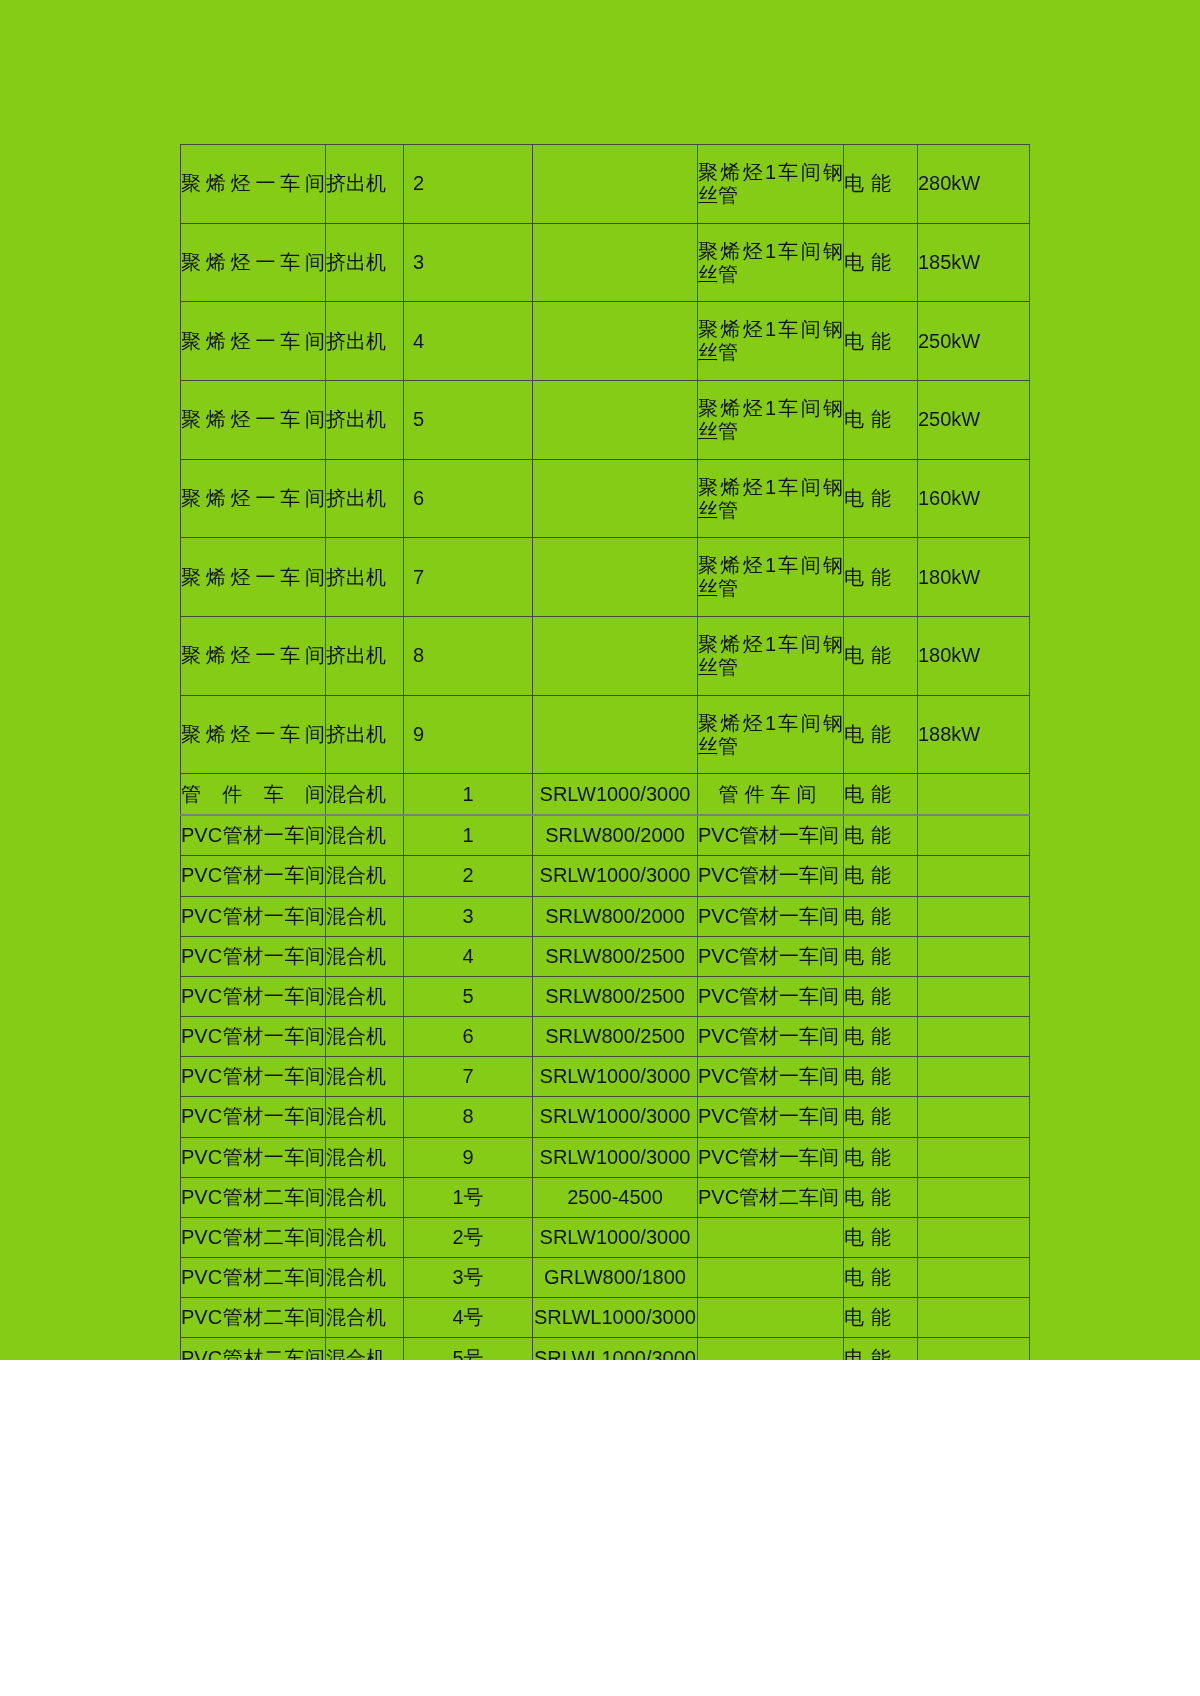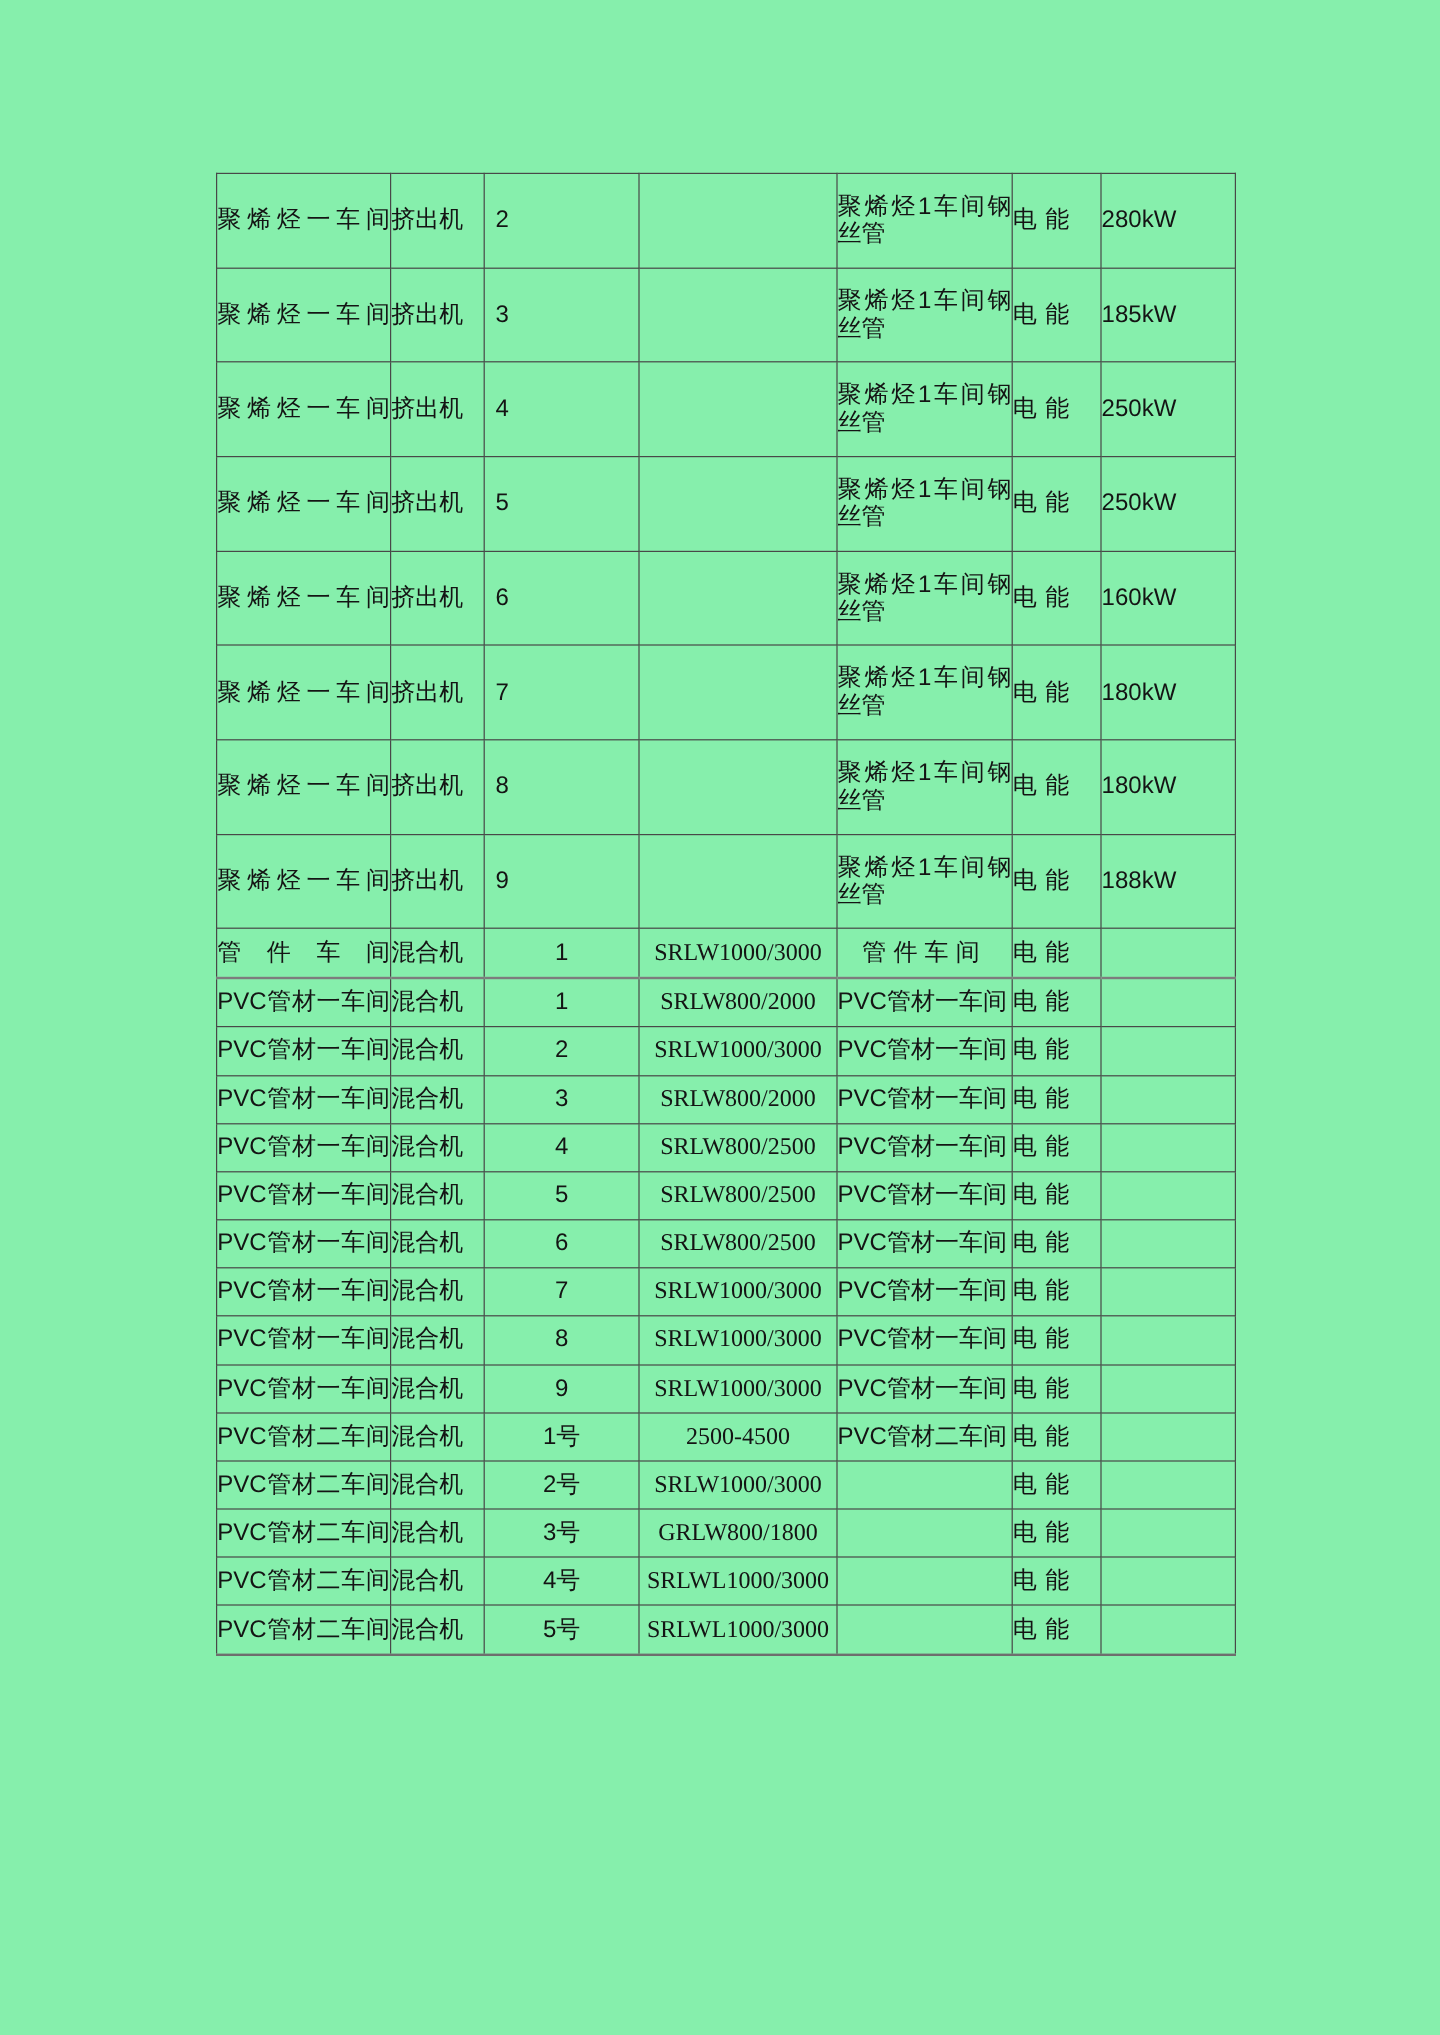--- a/index.html
+++ b/index.html
@@ -8,22 +8,22 @@
     height: 1696px;
     background: #ffffff;
     position: relative;
     font-family: "Liberation Sans", "DejaVu Sans", sans-serif;
     color: #1a1a1a;
   }
   .page {
     position: absolute;
     left: 0; top: 0;
     width: 1200px;
-    height: 1696px;
-    background: #86efac;
+    height: 1360px;
+    background: #84cc16;
     overflow: hidden;
   }
   table.equip {
     position: absolute;
     left: 180px;
     top: 144px;
     width: 849px;
     height: 1236px;
     border-collapse: collapse;
     table-layout: fixed;
@@ -49,21 +49,20 @@
   .c-machine {
     text-align: justify;
     padding: 0 13px;
   }
   .c-number { text-align: center; }
   .c-number.num-left { text-align: left; padding-left: 9px; }
   .c-model {
     text-align: center;
     word-break: break-all;
     padding: 0 2px;
-    font-family: Liberation Serif, serif;
   }
   .c-location { padding: 0 8px; }
   .c-location.loc-just { text-align: justify; }
   .c-location.loc-short { text-align: center; letter-spacing: 6px; }
   .c-energy { text-align: left; letter-spacing: 7px; }
   .c-power { text-align: left; padding-left: 9px; }
 
   .pageno {
     position: absolute;
     left: 0; right: 0;

